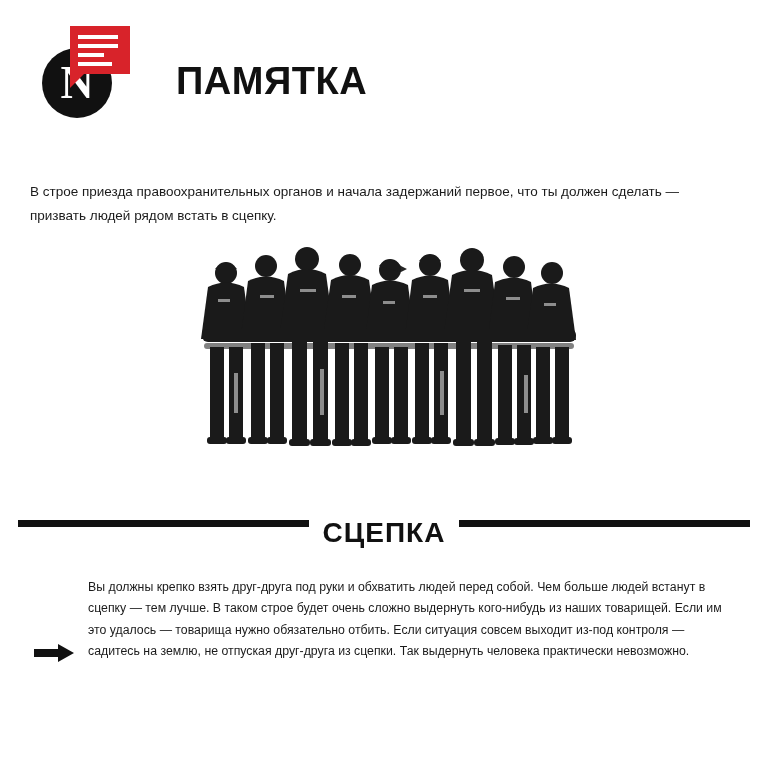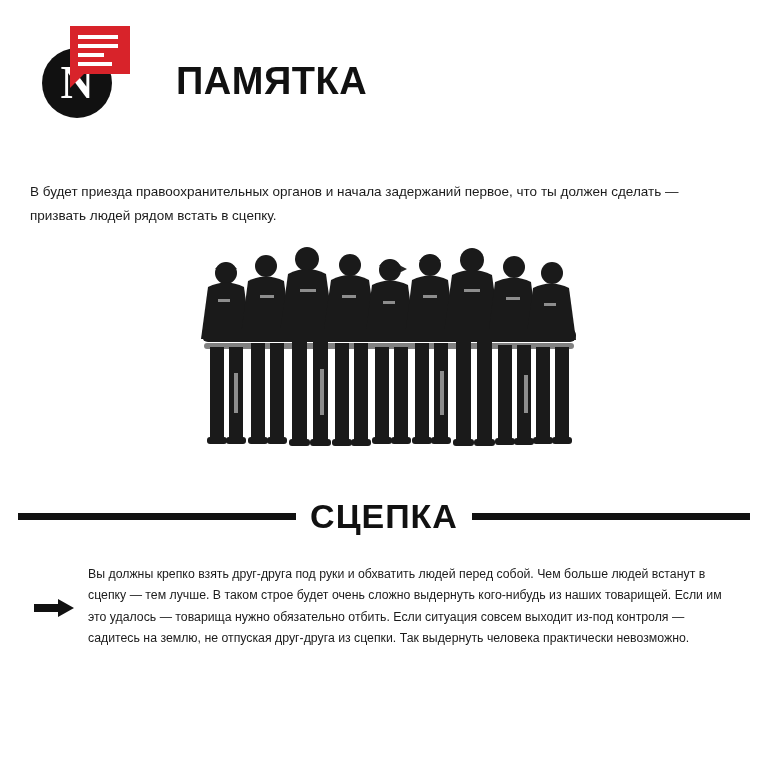--- a/index.html
+++ b/index.html
@@ -140,34 +140,35 @@
   }
   .divider .bar {
     height: 7px;
     background: #111111;
     flex: 1 1 auto;
   }
   .divider .bar.left { margin-right: 14px; }
   .divider .bar.right { margin-left: 14px; }
   .divider .section-title {
     font-weight: bold;
-    font-size: 34px;
+    font-size: 28px;
     letter-spacing: 1px;
     text-transform: uppercase;
     color: #111111;
     white-space: nowrap;
+    margin-top: 20px;
   }
 
   
   .bullets {
     margin: 28px 34px 0 34px;
   }
   .bullet {
     display: flex;
-    align-items: center;
+    align-items: flex-end;
     margin-bottom: 20px;
   }
   .arrow {
     flex: 0 0 auto;
     width: 40px;
     height: 18px;
     margin-top: 3px;
     margin-right: 14px;
   }
   .bullet-text {
@@ -193,21 +194,21 @@
             <i></i>
             <i></i>
         </div>
       </div>
     </div>
     <div class="title-block">
       <div class="title-line">ПАМЯТКА</div>
     </div>
   </div>
 
-  <p class="intro">В будет приезда правоохранительных органов и начала задержаний первое, что ты должен сделать — призвать людей рядом встать в сцепку.</p>
+  <p class="intro">В строе приезда правоохранительных органов и начала задержаний первое, что ты должен сделать — призвать людей рядом встать в сцепку.</p>
 
   <div class="illustration">
     <svg class="crowd" viewBox="0 0 420 230" aria-hidden="true">
       <g fill="#1a1a1a">
 
         <circle cx="52" cy="30" r="11"></circle>
         <circle cx="92" cy="23" r="11"></circle>
         <circle cx="133" cy="16" r="12"></circle>
         <circle cx="176" cy="22" r="11"></circle>
         <circle cx="216" cy="27" r="11"></circle>

